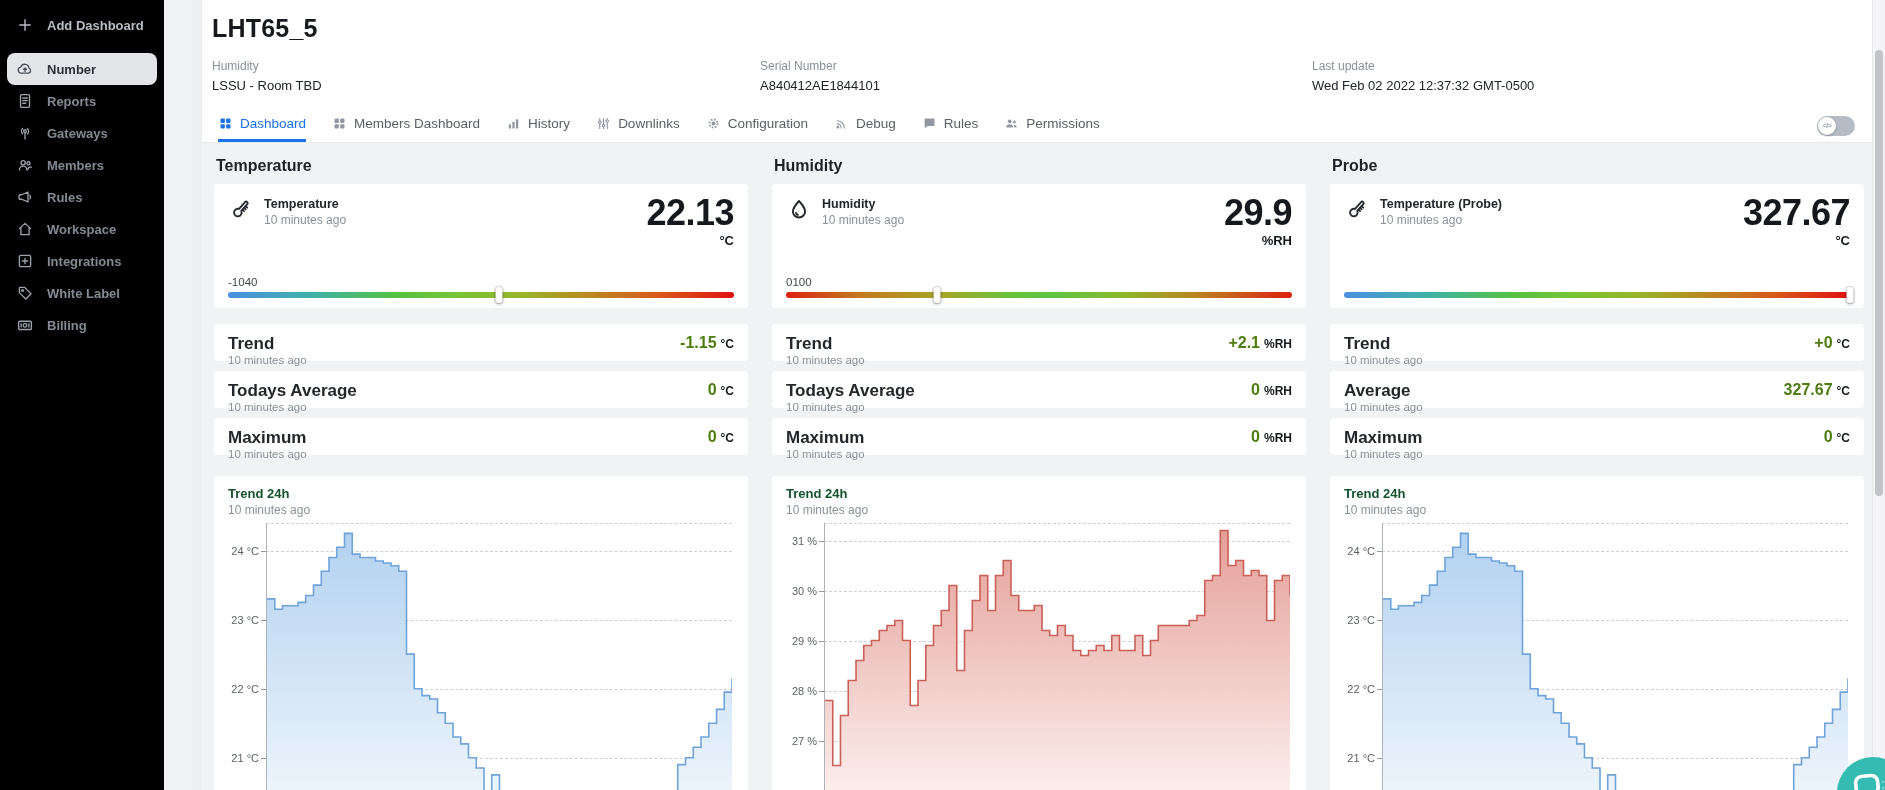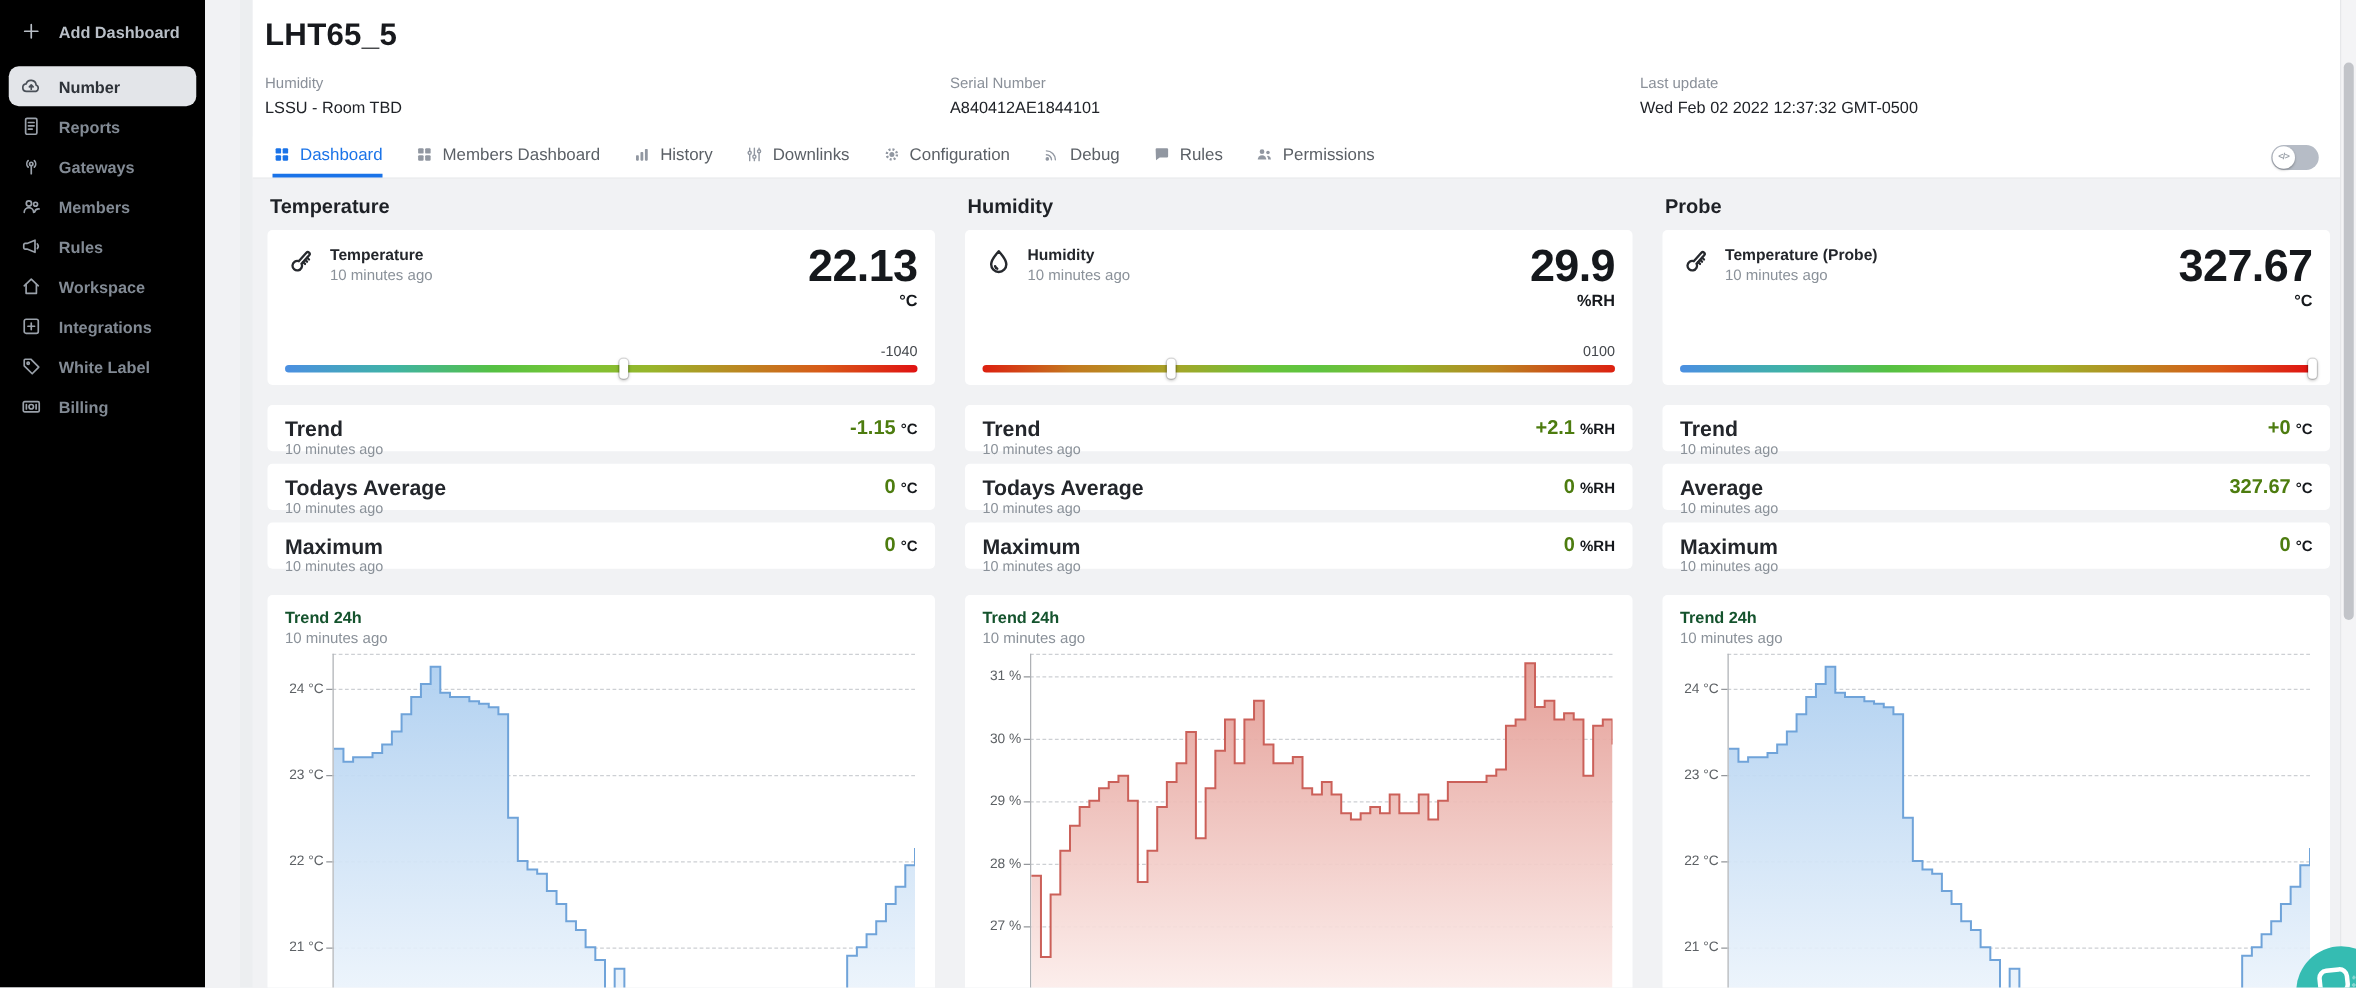--- a/index.html
+++ b/index.html
@@ -45,21 +45,21 @@
   .gauge-card { height:124px; padding:12px 14px 10px; display:flex; flex-direction:column; }
   .g-top { display:flex; align-items:flex-start; }
   .g-ic { width:26px; height:26px; color:#26292e; margin-right:10px; }
   .g-ic svg { width:26px; height:26px; display:block; }
   .g-name { font-size:12.5px; font-weight:700; color:#23262b; padding-top:1px; }
   .g-ago { font-size:12px; color:#8a9199; margin-top:2px; }
   .g-val { margin-left:auto; text-align:right; }
   .g-num { font-size:36px; font-weight:700; line-height:.95; color:#15181c; letter-spacing:-.5px; }
   .g-unit { font-size:13px; font-weight:700; color:#15181c; margin-top:3px; }
   .g-bar-wrap { margin-top:auto; }
-  .g-minmax { display:flex; justify-content:flex-end; font-size:11.5px; color:#43474c; margin-bottom:4px; }
+  .g-minmax { display:flex; justify-content:flex-start; font-size:11.5px; color:#43474c; margin-bottom:4px; }
   .g-bar { height:6px; border-radius:3px; position:relative; }
   .g-knob { position:absolute; top:-5px; width:7px; height:16px; background:#fff; border-radius:3px; box-shadow:0 0 0 1px rgba(0,0,0,.12), 0 1px 3px rgba(0,0,0,.35); transform:translateX(-50%); }
 
   .metric-row { height:37px; margin-top:10px; padding:0 14px; display:flex; align-items:center; }
   .metric-row.first { margin-top:16px; }
   .m-label { font-size:17px; font-weight:700; color:#23262b; line-height:1.15;margin-top:16px; }
   .m-ago { font-size:11.5px; color:#8a9199; line-height:1.15; }
   .m-right { margin-left:auto; display:flex; align-items:baseline; }
   .m-val { font-size:16px; font-weight:700; color:#4d7c0f; }
   .m-unit { font-size:12px; font-weight:700; color:#15181c; margin-left:4px; }

